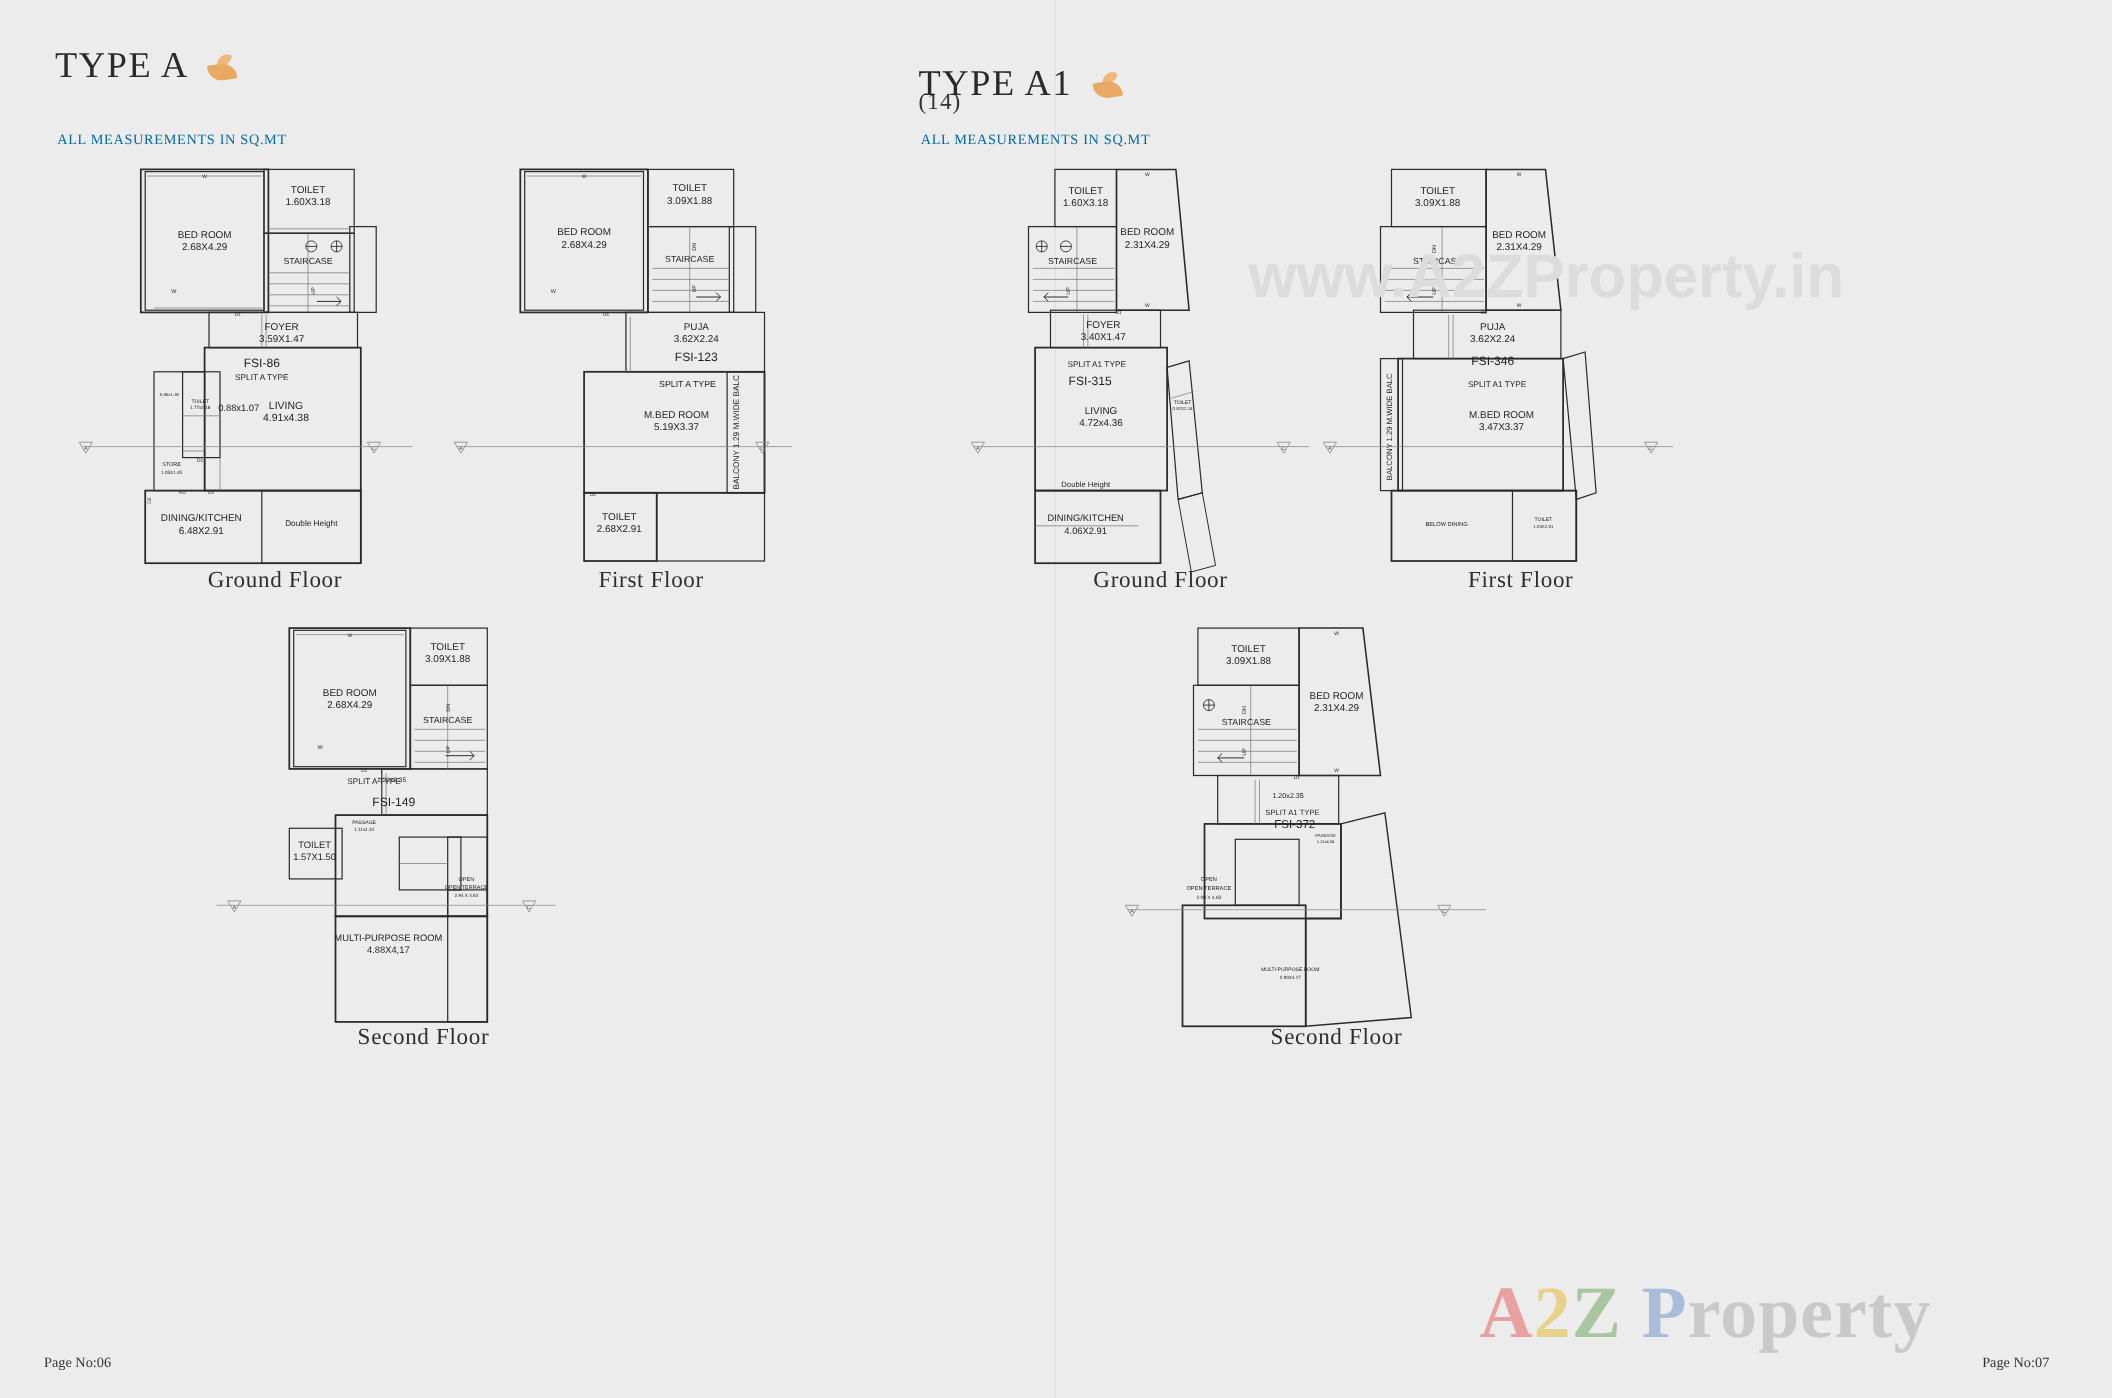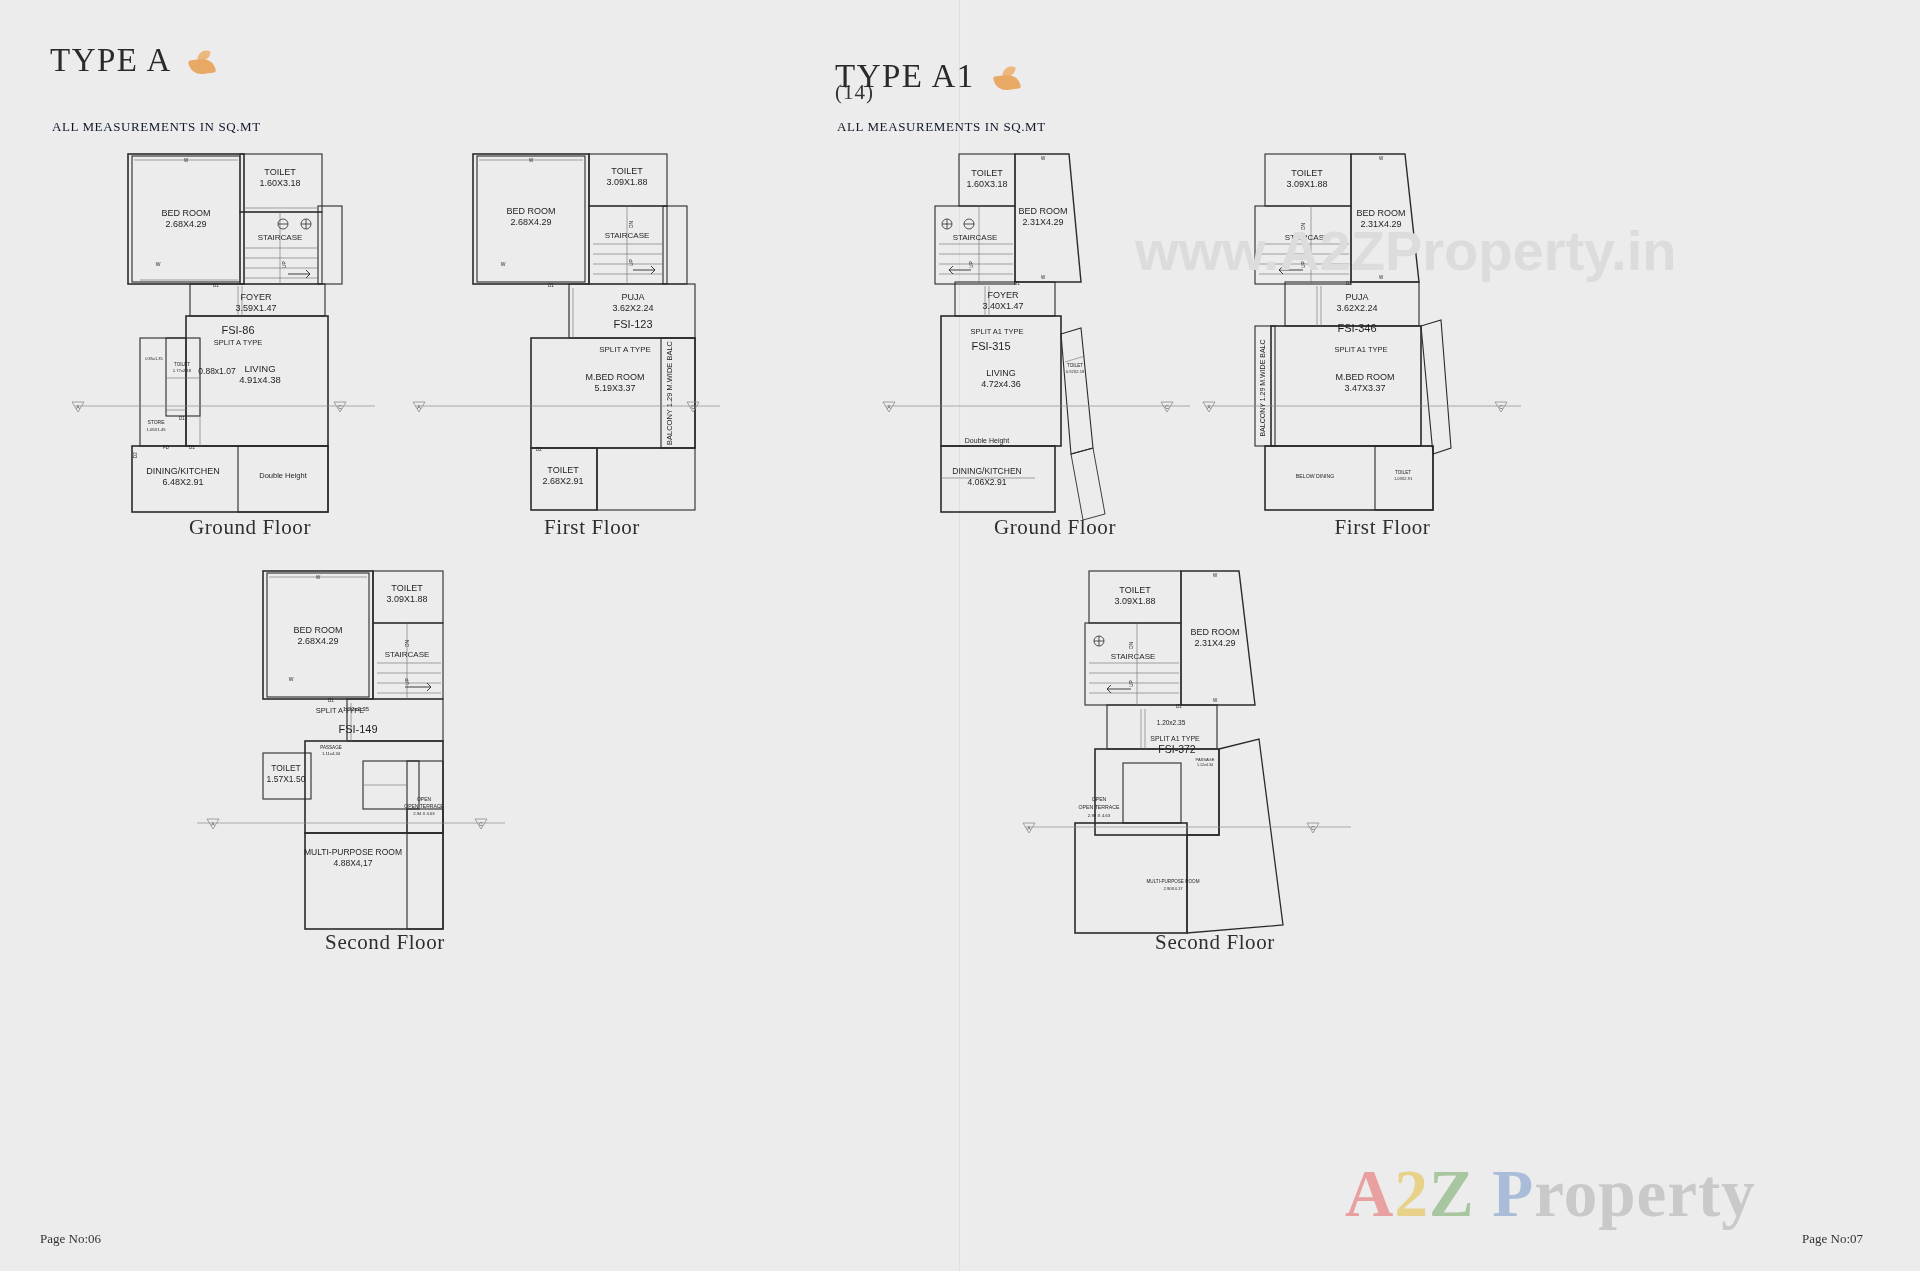--- a/index.html
+++ b/index.html
@@ -39,21 +39,21 @@
     background:#edb87e;
   }
   .type-codes {
     position:absolute;
     font-family:"Liberation Serif", serif;
     font-size:21px; color:#333; letter-spacing:1px; white-space:nowrap;
   }
   .meas-note {
     position:absolute;
     font-family:"Liberation Serif", serif;
-    font-size:13px; letter-spacing:.6px; color:#0f172a; white-space:nowrap;
+    font-size:13px; letter-spacing:.6px; color:#0369a1; white-space:nowrap;
   }
   .floor-caption {
     position:absolute;
     font-family:"Liberation Serif", serif;
     font-size:21px; color:#2e2e2e; letter-spacing:.6px;
     text-align:center; white-space:nowrap;
   }
   .page-no {
     position:absolute; bottom:24px;
     font-family:"Liberation Serif", serif; font-size:13px; color:#333;

